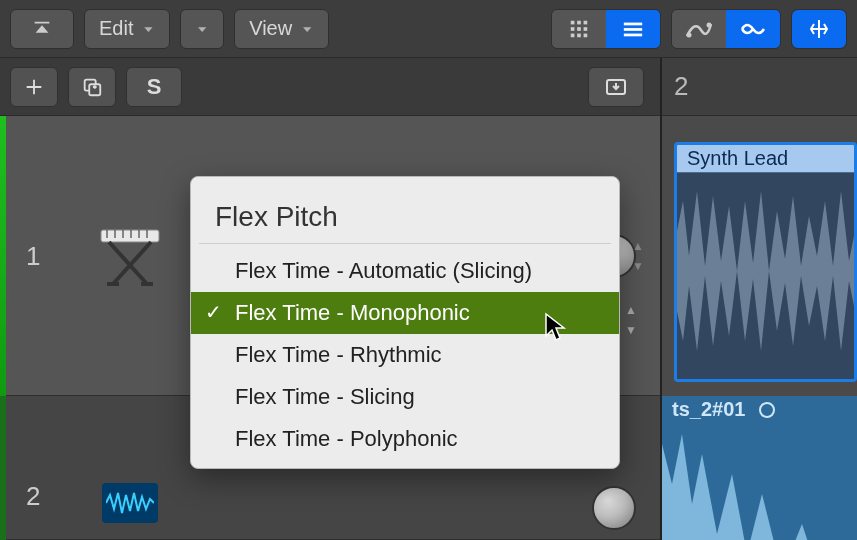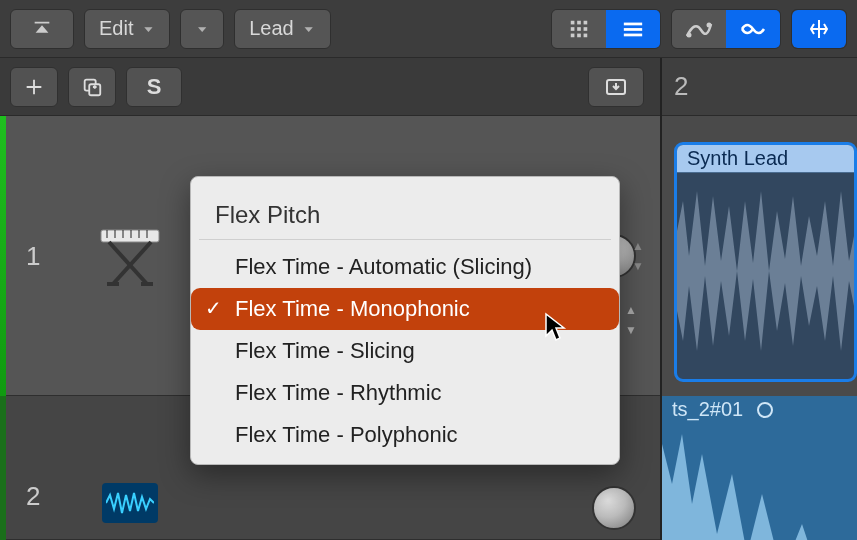--- a/index.html
+++ b/index.html
@@ -125,58 +125,58 @@
     color:#888; font-size:12px;
   }
 
   
   .timeline {
     position:absolute; left:662px; top:116px; right:0; bottom:0;
     background:#4a4a4a;
   }
   .region1 {
     position:absolute; left:12px; top:26px; right:0; height:240px;
-    background:#32475f; border:3px solid #1a7de8; border-radius:9px;
+    background:#32475f; border:3px solid #1a7de8; border-radius:4px;
     overflow:hidden;
   }
   .region1 .title {
     background:#a7c9ef; color:#0a2a52; font-size:20px; padding:2px 10px;
     border-bottom:1px solid #4a6c90;
   }
   .region2 {
     position:absolute; left:0; top:280px; right:0; height:200px;
     background:#2d6a9a; overflow:hidden;
   }
   .region2 .title {
-    color:#cfe6f7; font-size:20px; padding:2px 10px; display:flex; align-items:center; gap:14px;
+    color:#cfe6f7; font-size:20px; padding:2px 10px; display:flex; align-items:center; gap:14px;font-weight:bold;
   }
   .loop-o {
     width:16px; height:16px; border:2px solid #cfe6f7; border-radius:50%;
   }
   .wave-svg { position:absolute; left:0; right:0; }
 
   
   .popup {
     position:absolute; left:190px; top:176px; width:430px;
     background:#ececec; border:1px solid #b8b8b8; border-radius:8px;
     box-shadow: 0 10px 30px rgba(0,0,0,.4);
     z-index:50; color:#222; font-size:22px;
     padding: 8px 0 8px 0;
   }
   .popup .hdr {
-    padding: 16px 24px 10px 24px; font-size:24px; color:#333;
+    padding: 16px 24px 10px 24px; font-size:28px; color:#333;
   }
   .popup hr {
     border:none; border-top:1px solid #cfcfcf; margin:0 8px 6px 8px;
   }
   .popup .item {
     padding: 8px 24px 8px 44px; position:relative; white-space:nowrap;
   }
   .popup .item.selected {
-    background:#c2410c; color:#fff;border-radius:9px;
+    background:#4d7c0f; color:#fff;
   }
   .popup .item.selected::before {
     content:"✓"; position:absolute; left:14px; top:8px; font-size:20px;
   }
   .popup-stepper {
     position:absolute; right:-28px; top:126px; width:22px; height:34px;
     display:flex; flex-direction:column; justify-content:space-between;
     color:#999; font-size:12px;
   }
 
@@ -199,21 +199,21 @@
       </svg>
   </div>
   <div class="tb-menu">
     <span>Edit</span>
     <span class="chev">▼</span>
   </div>
   <div class="tb-menu">
     <span class="chev">▼</span>
   </div>
   <div class="tb-menu">
-    <span>Lead</span>
+    <span>View</span>
     <span class="chev">▼</span>
   </div>
   <div style="flex:1"></div>
   <div class="tb-seg">
     <div class="seg tb-icon">
       <svg width="22" height="22" viewBox="0 0 24 24">
           <g fill="#ccc">
             <rect x="3" y="3" width="4" height="4"></rect>
             <rect x="10" y="3" width="4" height="4"></rect>
             <rect x="17" y="3" width="4" height="4"></rect>
@@ -355,22 +355,22 @@
       <path d="M0,170 L0,20 10,60 20,10 30,80 40,30 55,110 70,50 85,130 100,70 120,150 140,100 160,160 180,120 200,165 L200,170 Z" fill="#7fb6dc"></path>
     </svg>
   </div>
 </div>
 
 <div class="popup">
   <div class="hdr">Flex Pitch</div>
   <hr>
   <div class="item">Flex Time - Automatic (Slicing)</div>
   <div class="item selected">Flex Time - Monophonic</div>
+  <div class="item">Flex Time - Rhythmic</div>
   <div class="item">Flex Time - Slicing</div>
-  <div class="item">Flex Time - Rhythmic</div>
   <div class="item">Flex Time - Polyphonic</div>
   <div class="popup-stepper">
     <span>▲</span>
     <span>▼</span>
   </div>
 </div>
 
 <div class="cursor">
   <svg width="24" height="30" viewBox="0 0 24 30">
       <path d="M2 2 L2 24 L8 18 L12 28 L16 26 L12 16 L20 16 Z" fill="#000" stroke="#fff" stroke-width="1.5"></path>

